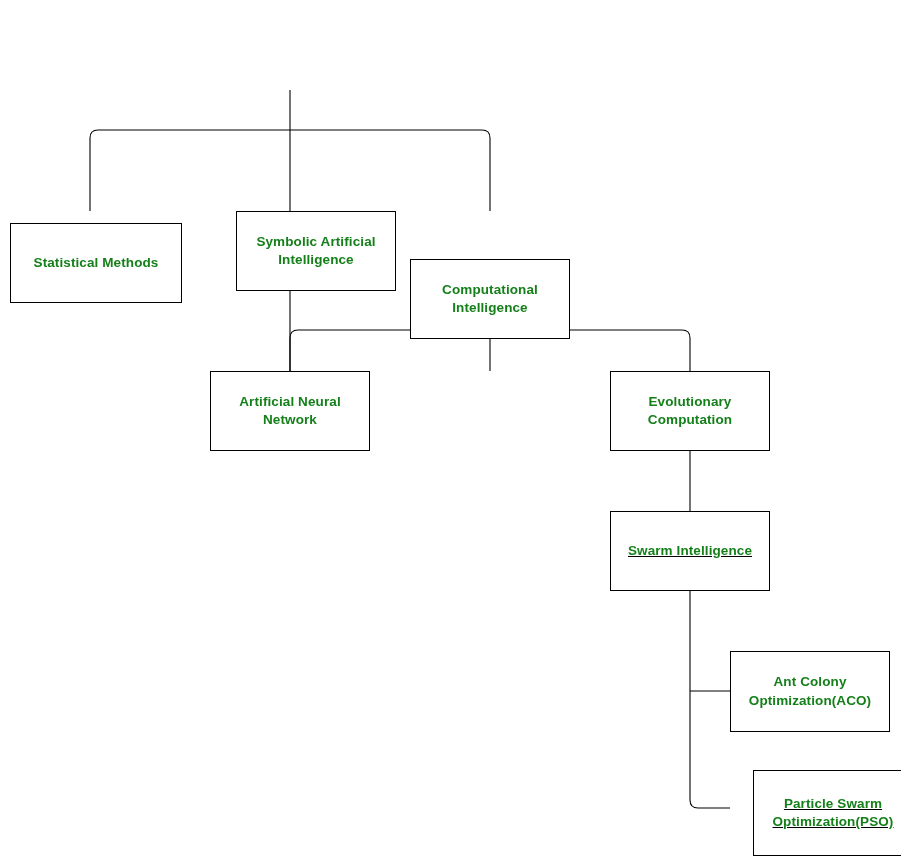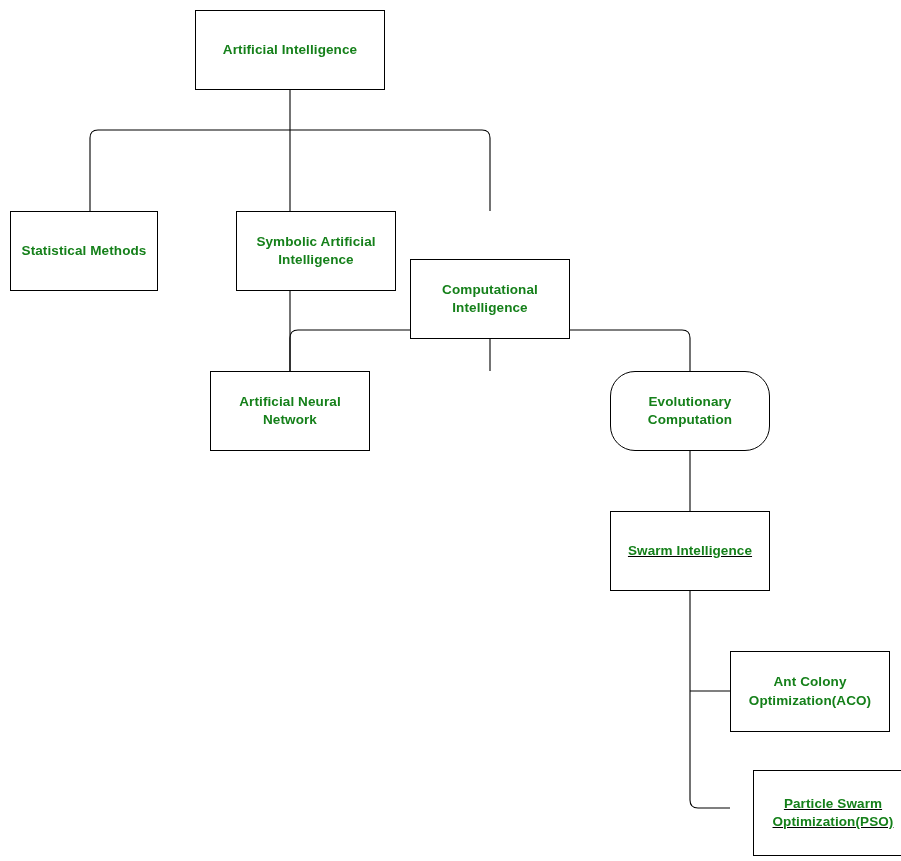--- a/index.html
+++ b/index.html
@@ -62,45 +62,42 @@
       <path d="M 290,371 L 290,338 Q 290,330 298,330 L 682,330 Q 690,330 690,338 L 690,371"></path>
 
       <path d="M 690,451 L 690,511"></path>
 
       <path d="M 690,591 L 690,800 Q 690,808 698,808 L 730,808"></path>
       <path d="M 690,691 L 730,691"></path>
 
     </g>
   </svg>
 
-  <div class="node-box" style="left:195px; top:10px; width:190px; height:80px;">
-    <span class="node-label">Artificial Intelligence</span>
-  </div>
 
-  <div class="node-box" style="left:10px; top:211px; width:148px; height:80px;">
+  <div class="node-box" style="left:10px; top:223px; width:172px; height:80px;">
     <span class="node-label">Statistical Methods</span>
   </div>
 
   <div class="node-box" style="left:210px; top:211px; width:160px; height:80px;margin-left:26px;">
     <span class="node-label">Symbolic Artificial
 Intelligence</span>
   </div>
 
   <div class="node-box" style="left:410px; top:211px; width:160px; height:80px;margin-top:48px;">
     <span class="node-label">Computational
 Intelligence</span>
   </div>
 
   <div class="node-box" style="left:210px; top:371px; width:160px; height:80px;align-items:center;">
     <span class="node-label">Artificial Neural
 Network</span>
   </div>
 
 
-  <div class="node-box" style="left:610px; top:371px; width:160px; height:80px;border-radius:25px;">
+  <div class="node-box" style="left:610px; top:371px; width:160px; height:80px;">
     <span class="node-label">Evolutionary
 Computation</span>
   </div>
 
   <div class="node-box" style="left:610px; top:511px; width:160px; height:80px;text-decoration:underline;">
     <span class="node-label">Swarm Intelligence</span>
   </div>
 
   <div class="node-box" style="left:730px; top:651px; width:160px; height:81px;justify-content:center;">
     <span class="node-label">Ant Colony

